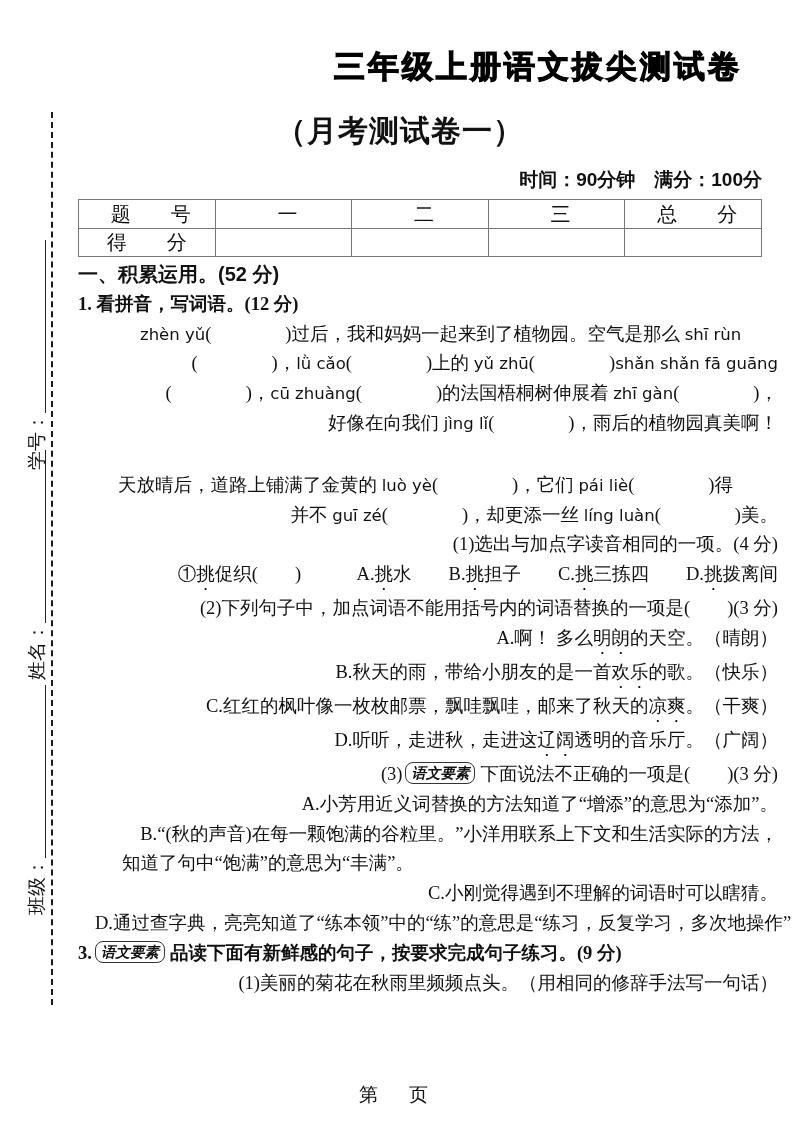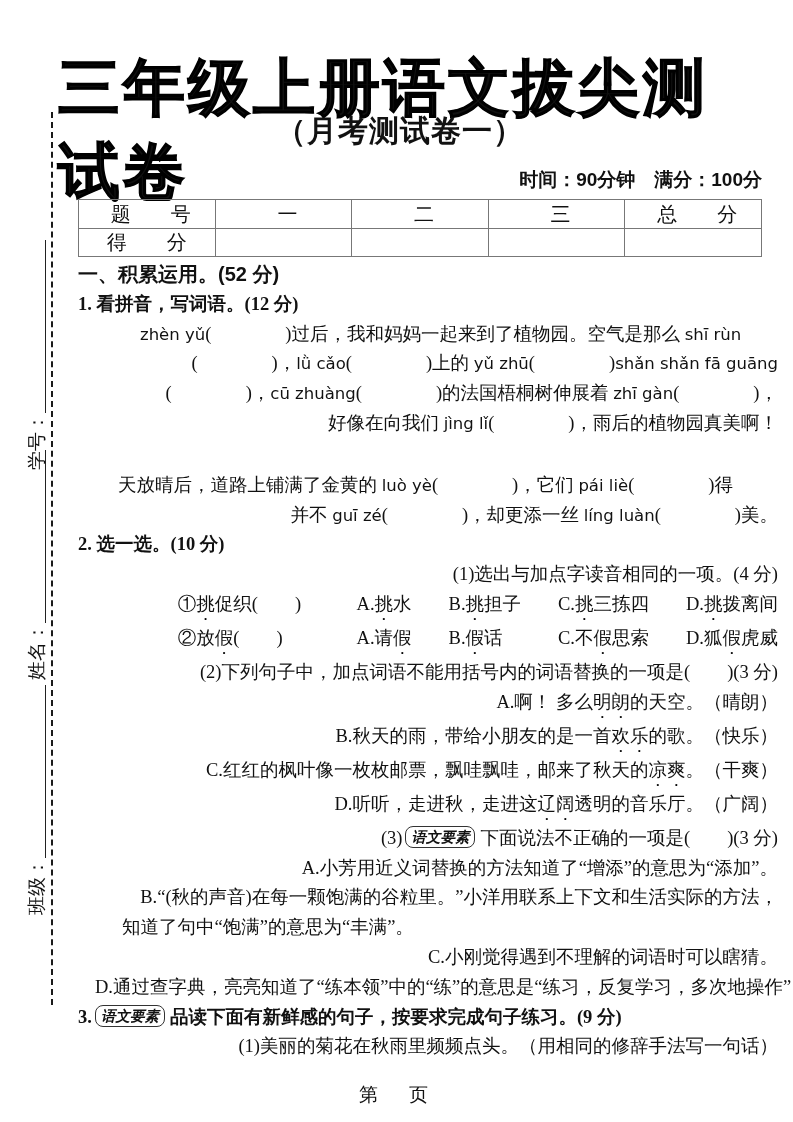--- a/index.html
+++ b/index.html
@@ -19,23 +19,23 @@
   .mlabel{
     position:absolute;left:-77px;width:230px;height:24px;
     display:flex;align-items:flex-end;
     transform:rotate(-90deg);transform-origin:center;
     font-size:19px;color:#111;
   }
   .mlabel .mtext{white-space:nowrap;}
   .mlabel .mline{flex:1;border-bottom:1.5px solid #222;margin-bottom:4px;}
   
   .title{
-    position:absolute;top:46px;left:58px;width:684px;text-align:left;
+    position:absolute;top:46px;left:58px;width:684px;text-align:right;
     font-family:"Liberation Sans","DejaVu Sans",sans-serif;
-    font-weight:900;font-size:62px;letter-spacing:3px;
+    font-weight:900;font-size:31px;letter-spacing:3px;
     -webkit-text-stroke:1.2px #000;
   }
   .subtitle{
     position:absolute;top:111px;left:58px;width:684px;text-align:center;
     font-family:"Liberation Sans","DejaVu Sans",sans-serif;
     font-weight:800;font-size:30px;letter-spacing:1px;
   }
   .meta{
     position:absolute;top:167px;right:31px;
     font-family:"Liberation Sans","DejaVu Sans",sans-serif;
@@ -130,24 +130,22 @@
 
   <div class="content">
     <div class="line hd"><span>一、积累运用。(52 分)</span></div>
     <div class="line bold"><span>1. 看拼音，写词语。(12 分)</span></div>
     <div class="line ind62"><span class="py">zhèn yǔ</span><span>(　　　　)过后，我和妈妈一起来到了植物园。空气是那么 </span><span class="py">shī rùn</span></div>
     <div class="line ind17"><span>(　　　　)，</span><span class="py">lǜ cǎo</span><span>(　　　　)上的 </span><span class="py">yǔ zhū</span><span>(　　　　)</span><span class="py">shǎn shǎn fā guāng</span></div>
     <div class="line ind17"><span>(　　　　)，</span><span class="py">cū zhuàng</span><span>(　　　　)的法国梧桐树伸展着 </span><span class="py">zhī gàn</span><span>(　　　　)，</span></div>
     <div class="line ind17"><span>好像在向我们 </span><span class="py">jìng lǐ</span><span>(　　　　)，雨后的植物园真美啊！</span></div>
     <div class="line ind40"><span>天放晴后，道路上铺满了金黄的 </span><span class="py">luò yè</span><span>(　　　　)，它们 </span><span class="py">pái liè</span><span>(　　　　)得</span></div>
     <div class="line ind17"><span>并不 </span><span class="py">guī zé</span><span>(　　　　)，却更添一丝 </span><span class="py">líng luàn</span><span>(　　　　)美。</span></div>
-    <div class="line bold"><span>2. 选一选。(10 分)</span></div>
     <div class="line ind17"><span>(1)选出与加点字读音相同的一项。(4 分)</span></div>
     <div class="line ind17"><span>①</span><span class="dot">挑</span><span>促织(　　)　　　A.</span><span class="dot">挑</span><span>水　　B.</span><span class="dot">挑</span><span>担子　　C.</span><span class="dot">挑</span><span>三拣四　　D.</span><span class="dot">挑</span><span>拨离间</span></div>
-    <div class="line ind17"><span>②放</span><span class="dot">假</span><span>(　　)　　　　A.请</span><span class="dot">假</span><span>　　B.</span><span class="dot">假</span><span>话　　　C.不</span><span class="dot">假</span><span>思索　　D.狐</span><span class="dot">假</span><span>虎威</span></div>
     <div class="line ind17"><span>(2)下列句子中，加点词语不能用括号内的词语替换的一项是(　　)(3 分)</span></div>
     <div class="line ind17"><span>A.啊！ 多么</span><span class="dot">明朗</span><span>的天空。（晴朗）</span></div>
     <div class="line ind17"><span>B.秋天的雨，带给小朋友的是一首</span><span class="dot">欢乐</span><span>的歌。（快乐）</span></div>
     <div class="line ind17"><span>C.红红的枫叶像一枚枚邮票，飘哇飘哇，邮来了秋天的</span><span class="dot">凉爽</span><span>。（干爽）</span></div>
     <div class="line ind17"><span>D.听听，走进秋，走进这</span><span class="dot">辽阔</span><span>透明的音乐厅。（广阔）</span></div>
     <div class="line ind17"><span>(3)</span><span class="badge">语文要素</span><span>下面说法不正确的一项是(　　)(3 分)</span></div>
     <div class="line ind17"><span>A.小芳用近义词替换的方法知道了“增添”的意思为“添加”。</span></div>
     <div class="line ind17"><span>B.“(秋的声音)在每一颗饱满的谷粒里。”小洋用联系上下文和生活实际的方法，</span></div>
     <div class="line ind44"><span>知道了句中“饱满”的意思为“丰满”。</span></div>
     <div class="line ind17"><span>C.小刚觉得遇到不理解的词语时可以瞎猜。</span></div>

